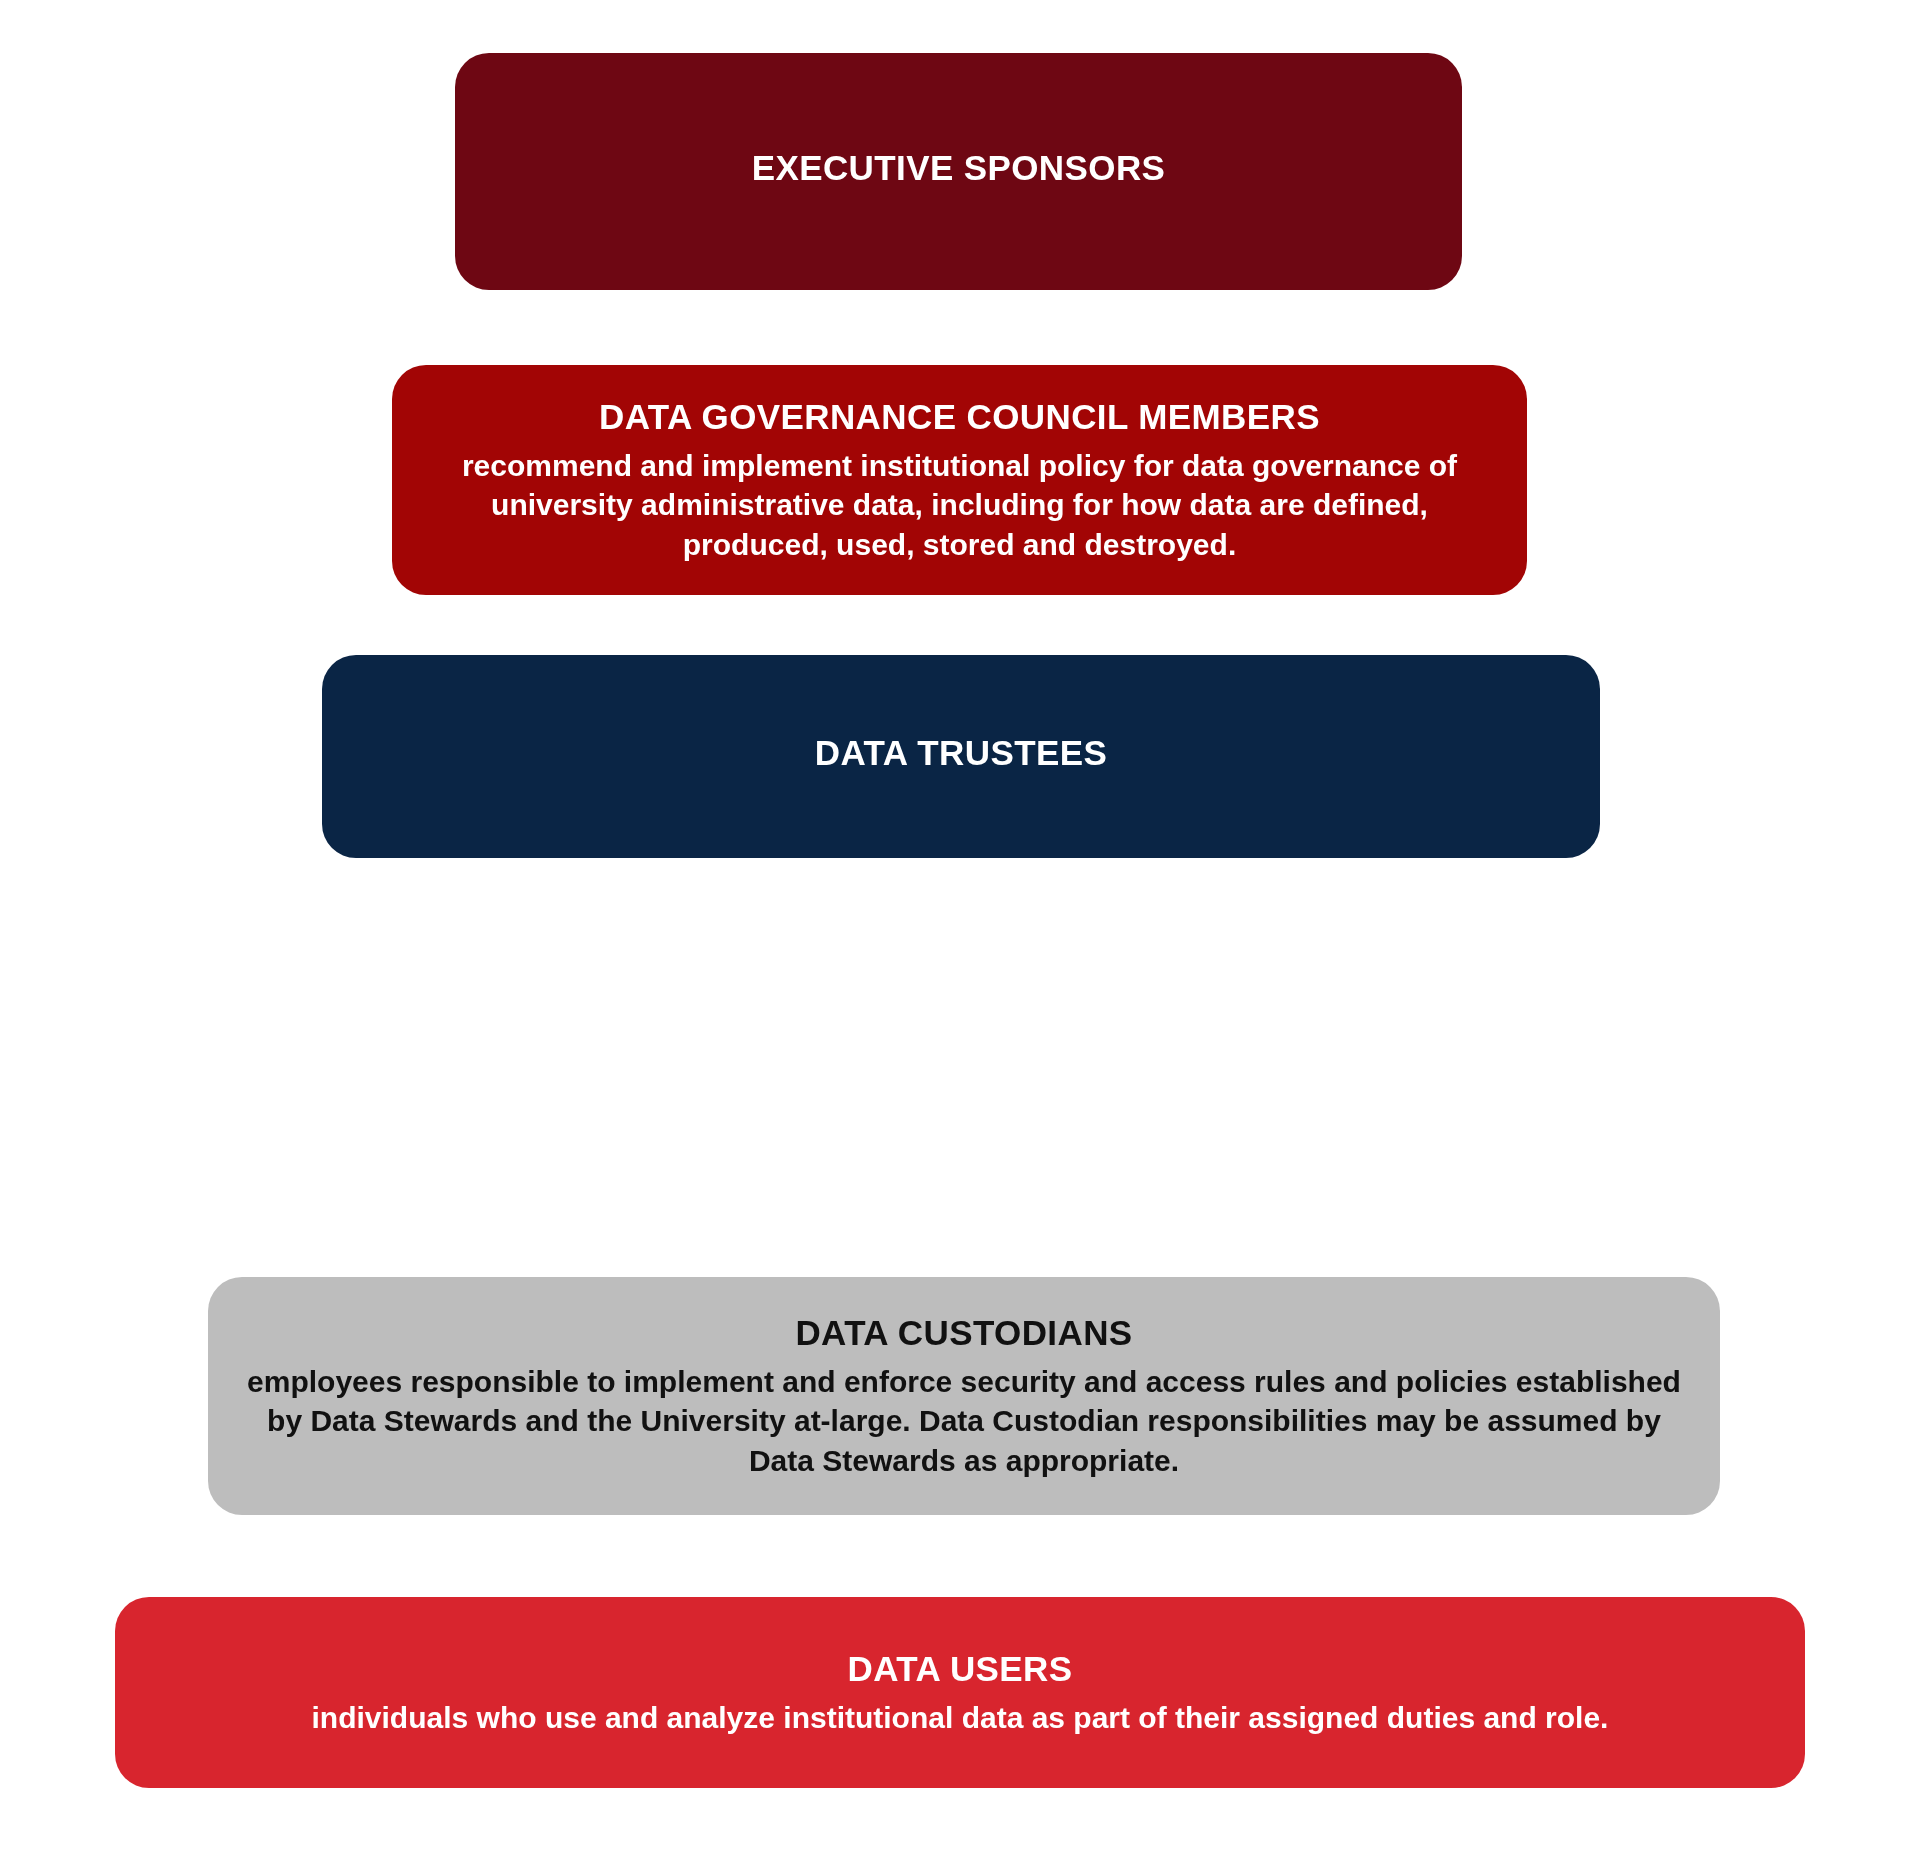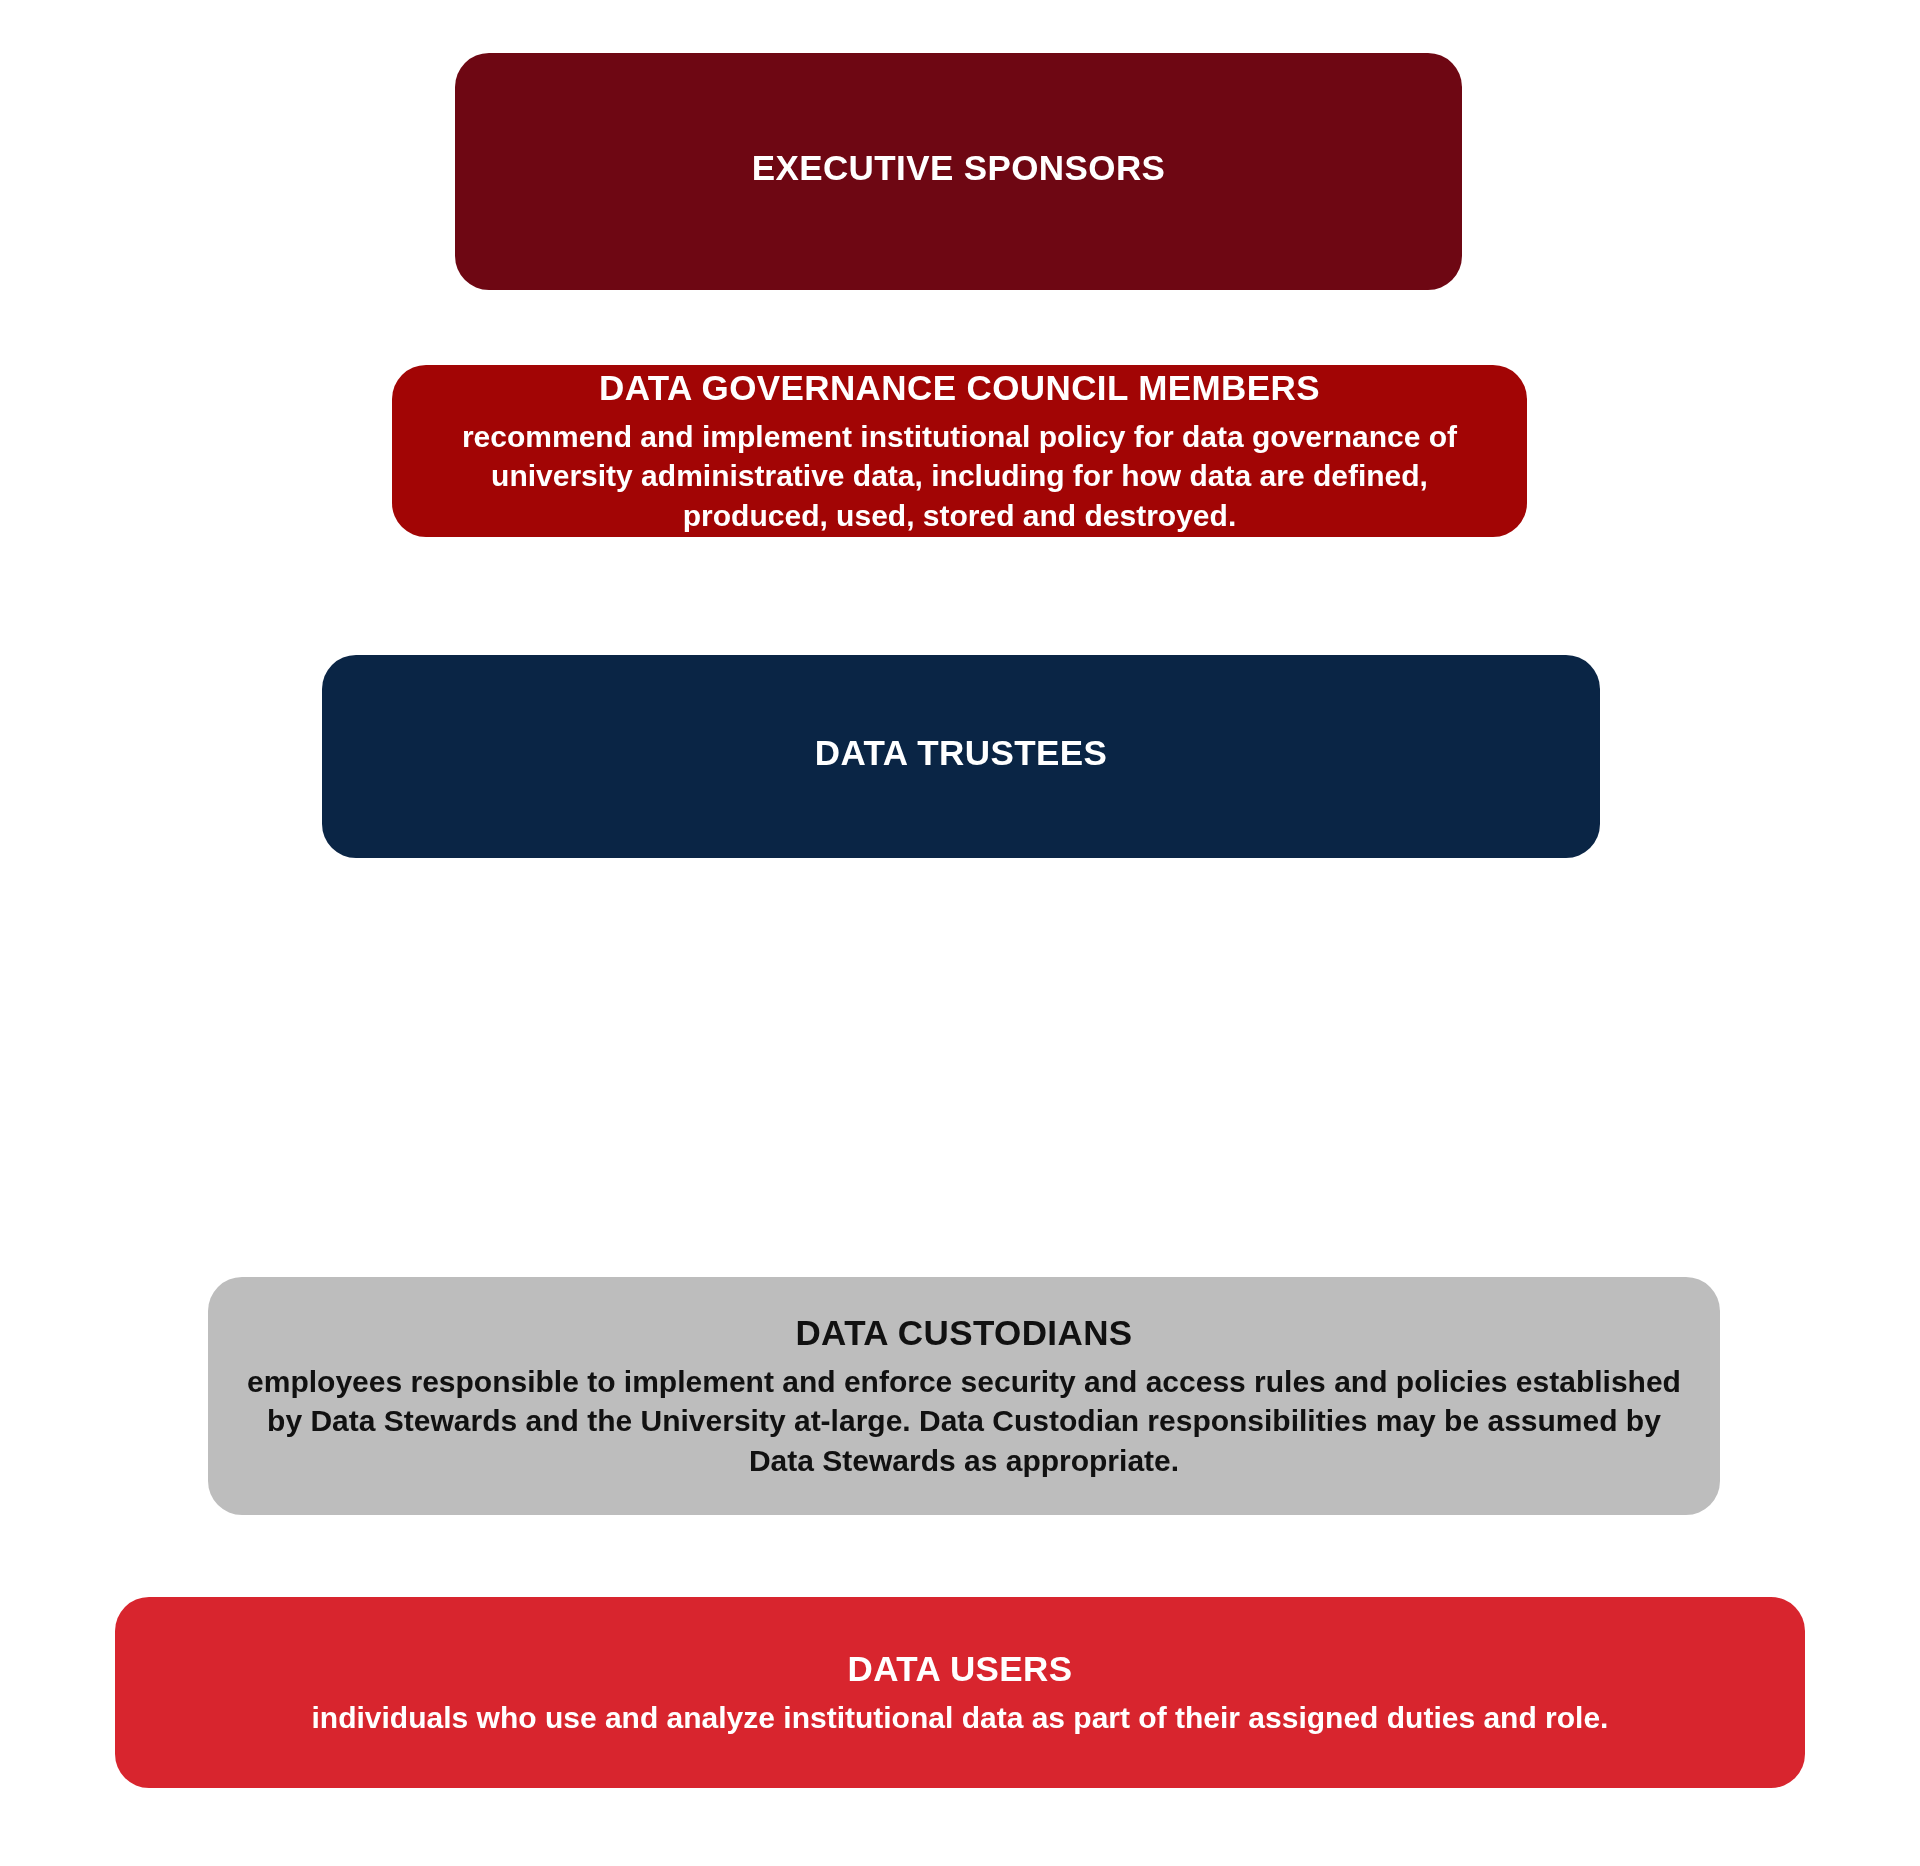--- a/index.html
+++ b/index.html
@@ -49,21 +49,21 @@
   
   #tier-executive-sponsors {
     left: 455px;  top: 53px;
     width: 1007px; height: 237px;
     background: #6E0713;
     color: #ffffff;
   }
   
   #tier-data-governance-council-members {
     left: 392px;  top: 365px;
-    width: 1135px; height: 172px;
+    width: 1135px; height: 230px;
     background: #A20505;
     color: #ffffff;
   }
   
   #tier-data-trustees {
     left: 322px;  top: 655px;
     width: 1278px; height: 203px;
     background: #0A2545;
     color: #ffffff;
   }

